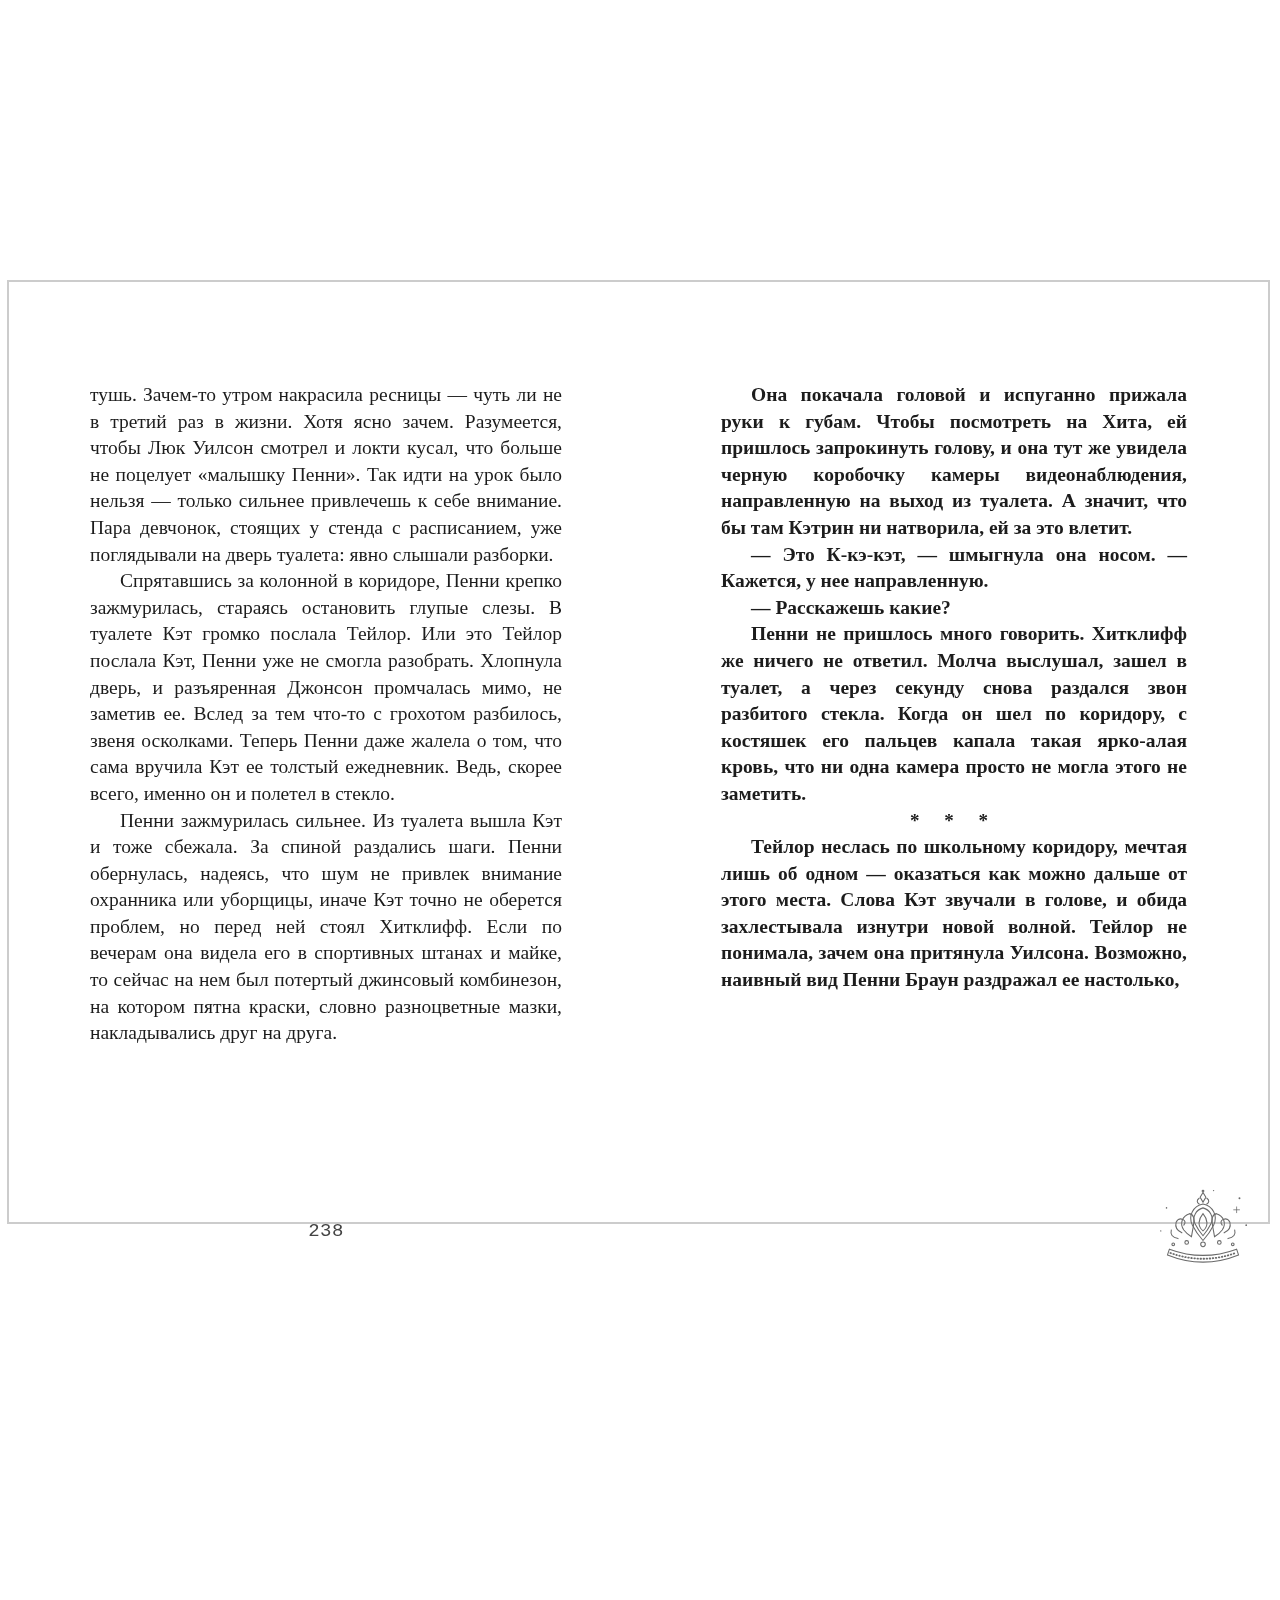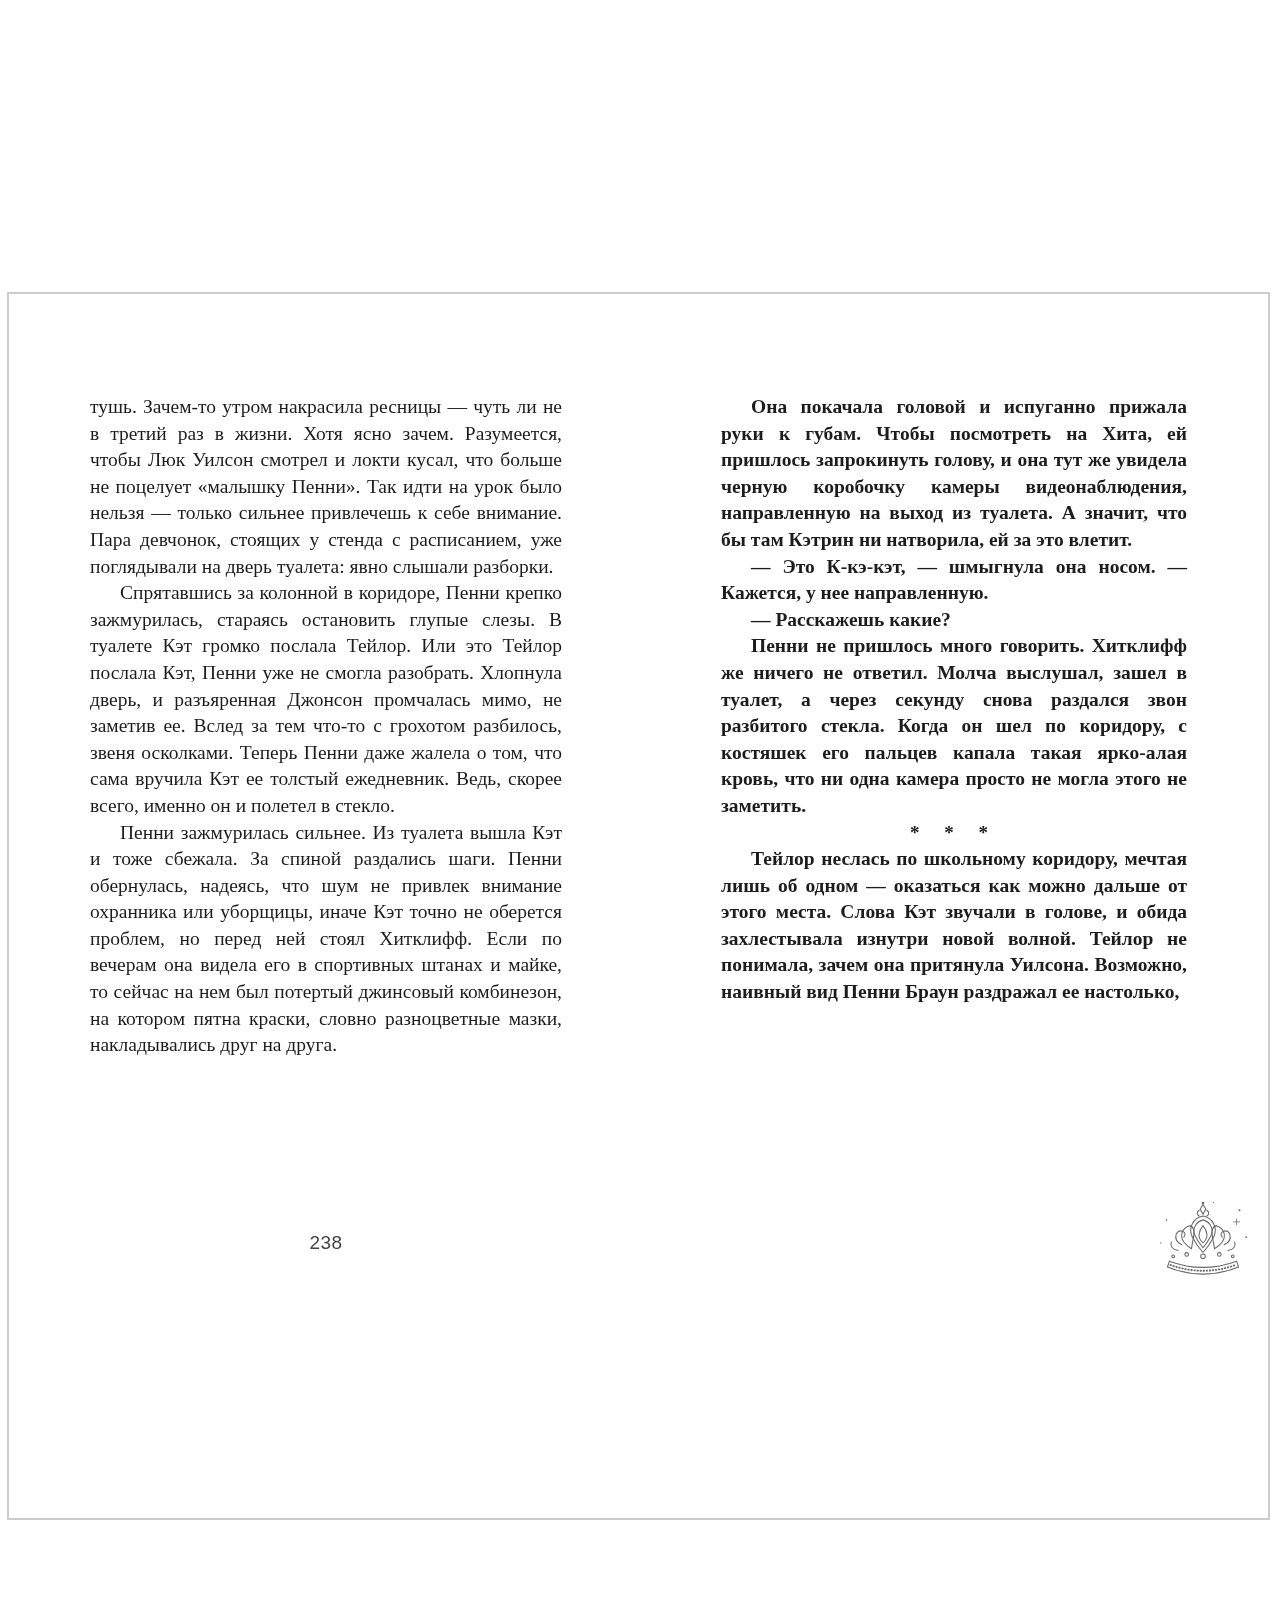--- a/index.html
+++ b/index.html
@@ -8,23 +8,23 @@
     background: #ffffff;
     width: 1280px;
     height: 1600px;
     position: relative;
     font-family: "Liberation Serif", serif;
   }
 
   .book-spread {
     position: absolute;
     left: 7px;
-    top: 292px;
+    top: 280px;
     width: 1263px;
-    height: 1228px;
+    height: 944px;
     box-sizing: border-box;
     border: 2px solid #cccccc;
     background: #ffffff;
     padding-left: 31px;
   }
 
   .page-column {
     position: absolute;
     top: 100px;
     color: #1c1c1c;
@@ -49,21 +49,21 @@
     text-indent: 0 !important;
     letter-spacing: 10px;
     font-size: 19px;
     color: #1c1c1c;
   }
 
   .page-number {
     position: absolute;
     top: 938px;
     text-align: center;
-    font-family: Liberation Sans, sans-serif;
+    font-family: Liberation Mono, monospace;
     font-size: 19px;
     letter-spacing: 0.5px;
     color: #444444;
   }
   .page-number.left  { left: 81px;  width: 472px; }
   .page-number.right { left: 712px; width: 466px; }
 
   .tiara {
     position: absolute;
     left: 1146px;

